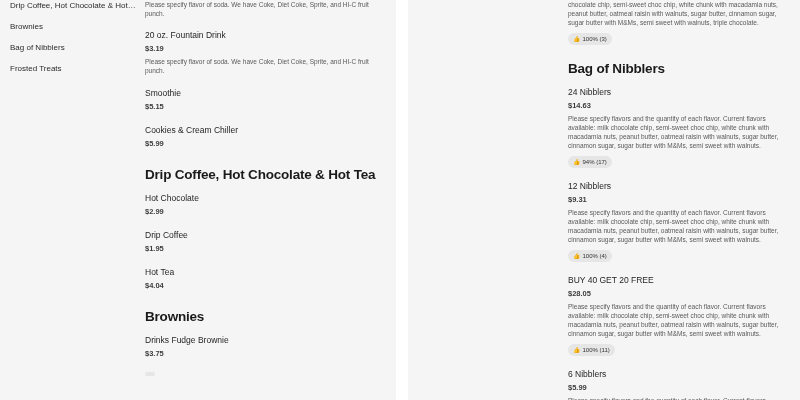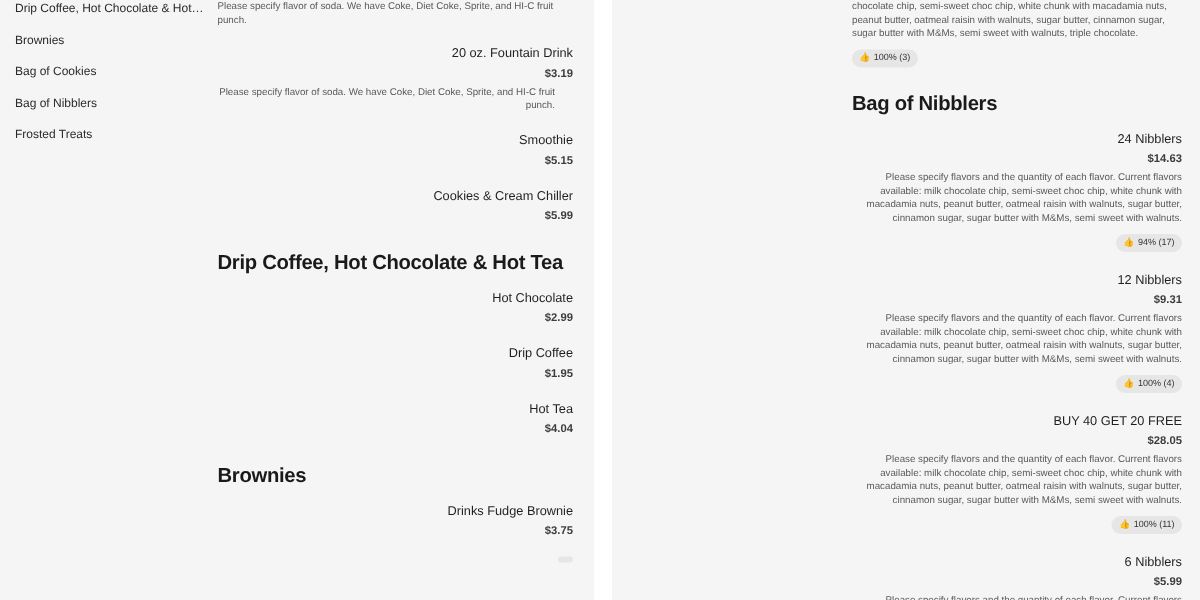--- a/index.html
+++ b/index.html
@@ -52,21 +52,20 @@
   .section-head {
     font-size: 13.5px;
     font-weight: bold;
     color: #1a1a1a;
     letter-spacing: -0.2px;
     margin: 18px 0 10px 0;
     line-height: 16px;
   }
   .item {
     margin-bottom: 13px;
-    text-align: right;
   }
   .item-name {
     font-size: 8.5px;
     color: #1f1f1f;
     line-height: 11px;
     margin-bottom: 3px;
   }
   .item-price {
     font-size: 7.5px;
     color: #3d3d3d;
@@ -129,23 +128,20 @@
   <div class="left-pane">
 
     <div class="nav-col">
       <div class="nav-item first">
         <span>Drip Coffee, Hot Chocolate &amp; Hot Tea</span>
       </div>
       <div class="nav-item">
         <span>Brownies</span>
       </div>
       <div class="nav-item">
-        <span>Bag of Cookies</span>
-      </div>
-      <div class="nav-item">
         <span>Bag of Nibblers</span>
       </div>
       <div class="nav-item">
         <span>Frosted Treats</span>
       </div>
     </div>
 
     <div class="menu-col">
 
       <div class="item-desc" style="margin-top:0;">Please specify flavor of soda. We have Coke, Diet Coke, Sprite, and HI-C fruit punch.</div>

